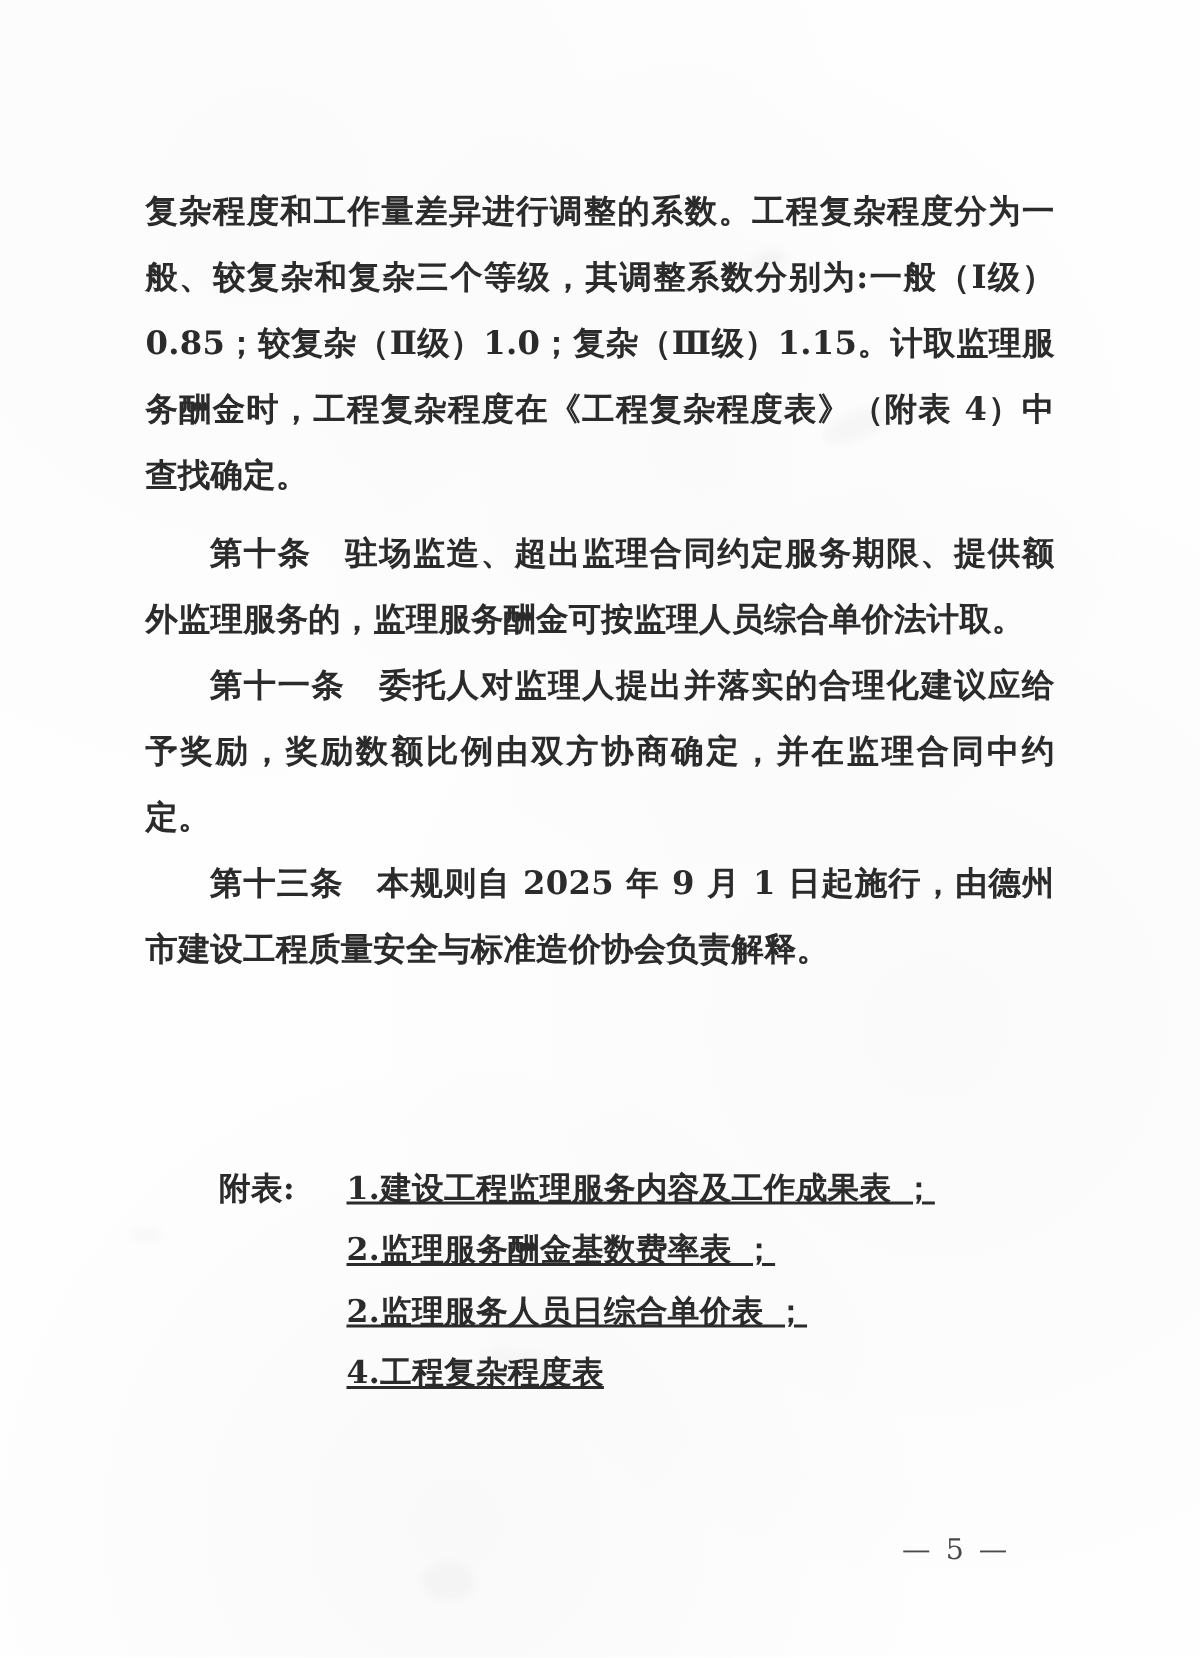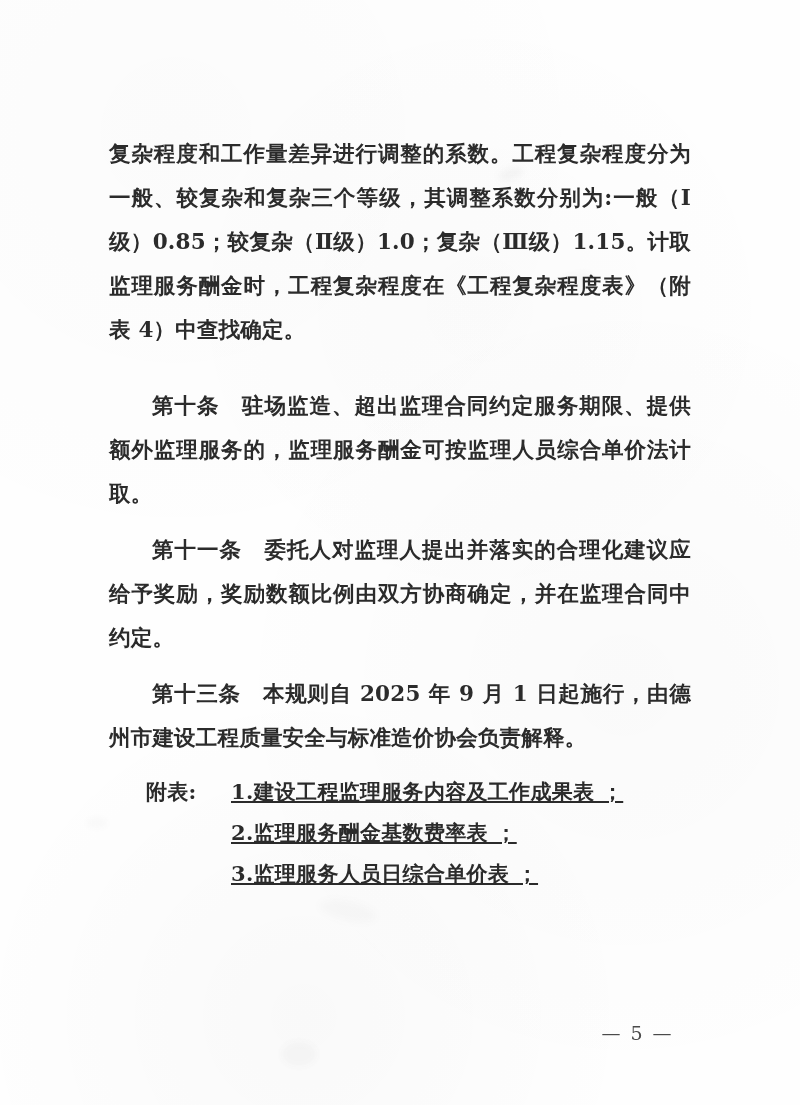--- a/index.html
+++ b/index.html
@@ -32,21 +32,21 @@
   }
 
   .para {
     font-family: "DejaVu Serif", "Liberation Serif", serif;
     font-size: 21.5px;
     line-height: 44px;
     color: #2b2b2b;
     text-align: justify;
     text-justify: inter-ideograph;
     letter-spacing: 0.2px;
-    margin: 12px;
+    margin: 0;
     font-weight: 600;
   }
 
   .para.cont {
     text-indent: 0;
   }
 
   .para.indent {
     text-indent: 43px;
   }
@@ -168,23 +168,27 @@
       <span class="attach-item">1.建设工程监理服务内容及工作成果表 ；</span>
     </div>
 
     <div class="attach-row">
       <span class="attach-label blank">附表:</span>
       <span class="attach-item">2.监理服务酬金基数费率表 ；</span>
     </div>
 
     <div class="attach-row">
       <span class="attach-label blank">附表:</span>
-      <span class="attach-item">3.监理服务人员日综合单价表 ；</span>
+      <span class="attach-item">2.监理服务人员日综合单价表 ；</span>
     </div>
 
+    <div class="attach-row">
+      <span class="attach-label blank">附表:</span>
+      <span class="attach-item">4.工程复杂程度表</span>
+    </div>
 
   </div>
 
   <div class="page-number">
     <span class="page-number-inner">— 5 —</span>
   </div>
 
 </div>
 
 </body></html>

